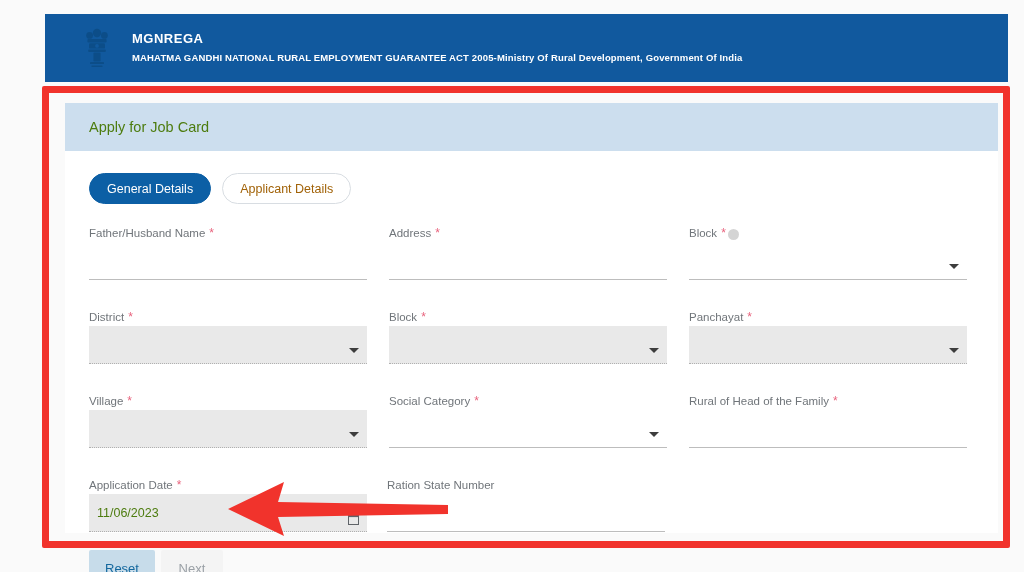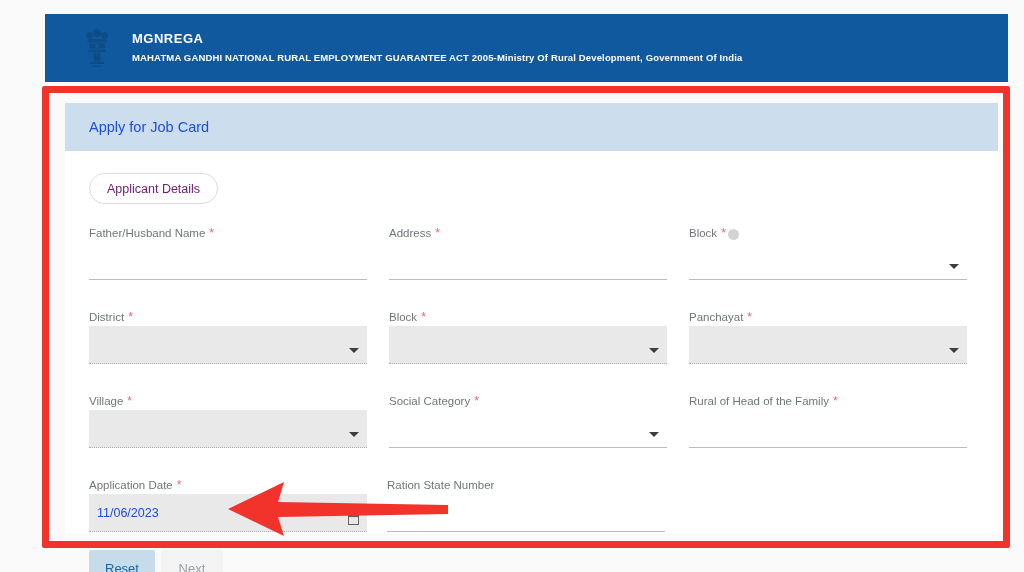--- a/index.html
+++ b/index.html
@@ -36,52 +36,52 @@
   }
 
   
   .card {
     position: absolute; left: 65px; top: 103px; width: 933px; height: 430px;
     background: #ffffff;
   }
   .card-header {
     height: 48px; background: #ccdeee; display: flex; align-items: center; padding-left: 24px;
   }
-  .card-header-title { color: #1d4ed8; font-size: 14.5px; }
+  .card-header-title { color: #4d7c0f; font-size: 14.5px; }
   .card-body { padding: 22px 24px 0 24px; }
 
   
   .tabs { display: flex; gap: 11px; margin-bottom: 22px; }
   .tab {
     height: 31px; padding: 0 17px; border-radius: 16px;
     display: flex; align-items: center; justify-content: center;
     font-size: 12.5px; cursor: pointer;
   }
   .tab.active { background: #0c5fa5; color: #ffffff; border: 1px solid #0c5fa5; }
-  .tab.inactive { background: #ffffff; color: #701a75; border: 1px solid #d8dde2; }
+  .tab.inactive { background: #ffffff; color: #a16207; border: 1px solid #d8dde2; }
 
   
   .form-row { display: flex; gap: 22px; }
   .field { width: 278px; position: relative; }
   .field-label {
     font-size: 11.5px; color: #70757a; line-height: 14px;
     display: flex; align-items: center; white-space: nowrap;
   }
   .req { color: #e8637d; margin-left: 4px; font-size: 12px; }
   .info-icon {
     display: inline-block; width: 11px; height: 11px; border-radius: 50%;
     background: #d4d4d4; margin-left: 2px; position: relative; top: 1px;
   }
   .control {
     position: relative; height: 38px; margin-top: 2px;
     display: flex; align-items: flex-end;
   }
   .control-inner {
     width: 100%; height: 100%; display: flex; align-items: center;
-    padding: 0 8px; font-size: 12.5px; color: #1d4ed8;
+    padding: 0 8px; font-size: 12.5px; color: #4d7c0f;
   }
   .underline-solid { border-bottom: 1px solid #bdbdbd; }
   .underline-dotted { border-bottom: 1px dotted #b0b0b0; }
   .filled { background: #e9e9e9; }
   .caret {
     position: absolute; right: 8px; bottom: 11px;
     width: 0; height: 0; border-left: 5px solid transparent;
     border-right: 5px solid transparent; border-top: 5px solid #3d3d3d;
   }
   .cal-icon { position: absolute; right: 8px; bottom: 9px; width: 11px; height: 12px; }
@@ -131,20 +131,23 @@
 
   <div class="card">
 
     <div class="card-header">
       <div class="card-header-title">Apply for Job Card</div>
     </div>
 
     <div class="card-body">
 
       <div class="tabs">
+        <div class="tab active">
+          <span>General Details</span>
+        </div>
         <div class="tab inactive">
           <span>Applicant Details</span>
         </div>
       </div>
 
       <div class="form-row field-gap">
 
         <div class="field">
           <div class="field-label">
             <span>Father/Husband Name</span>

